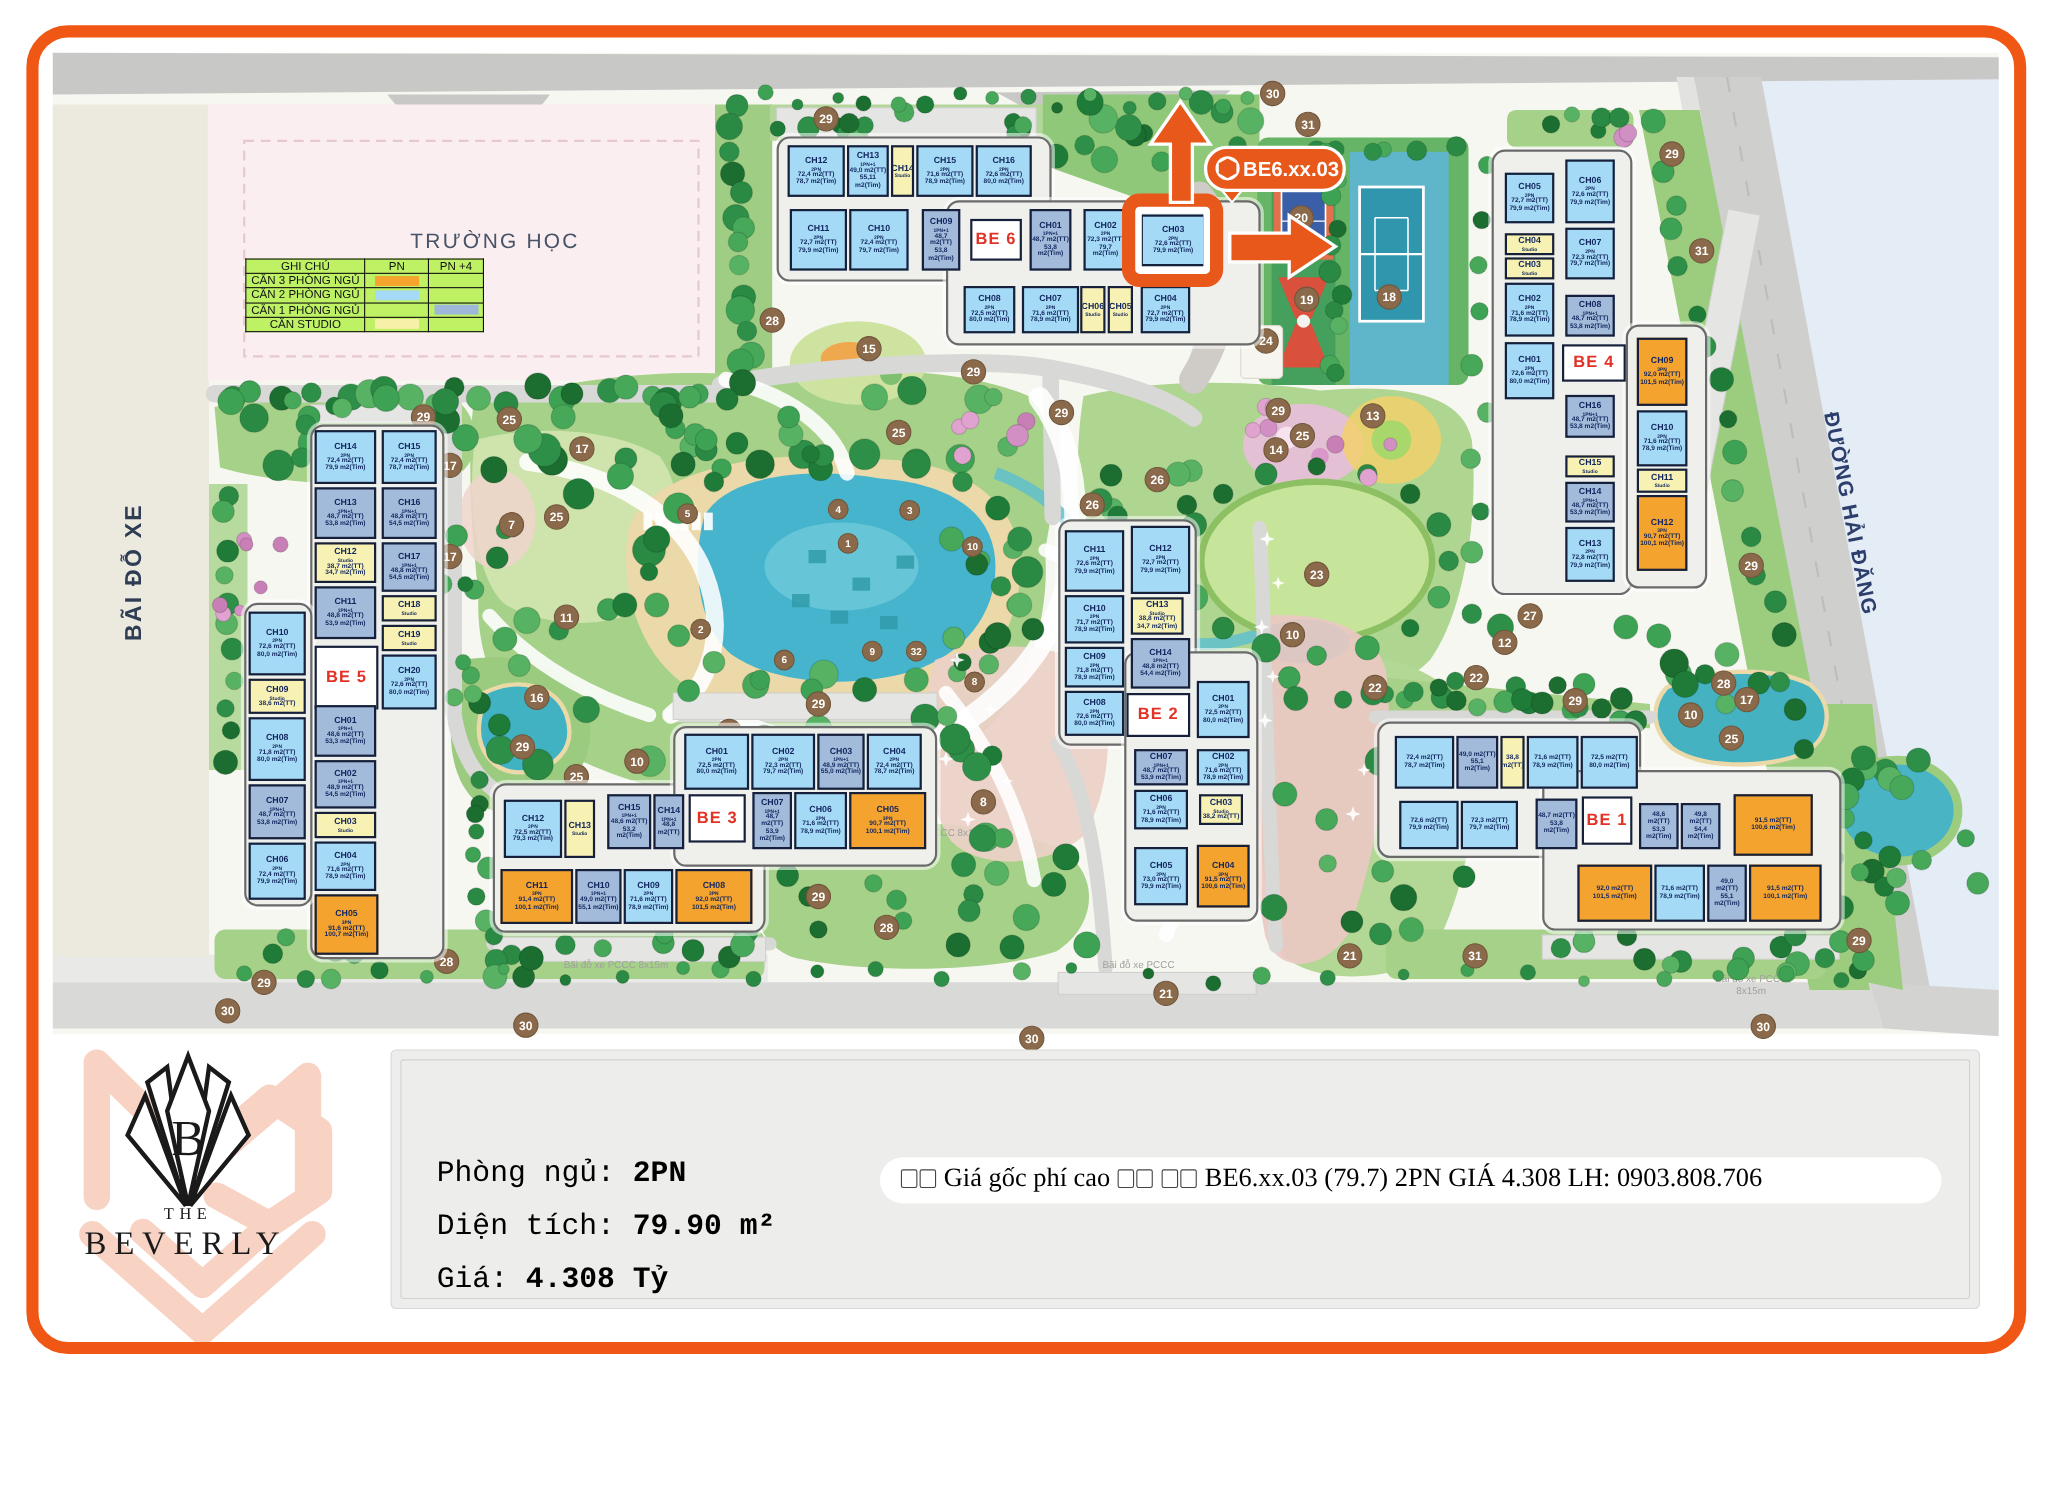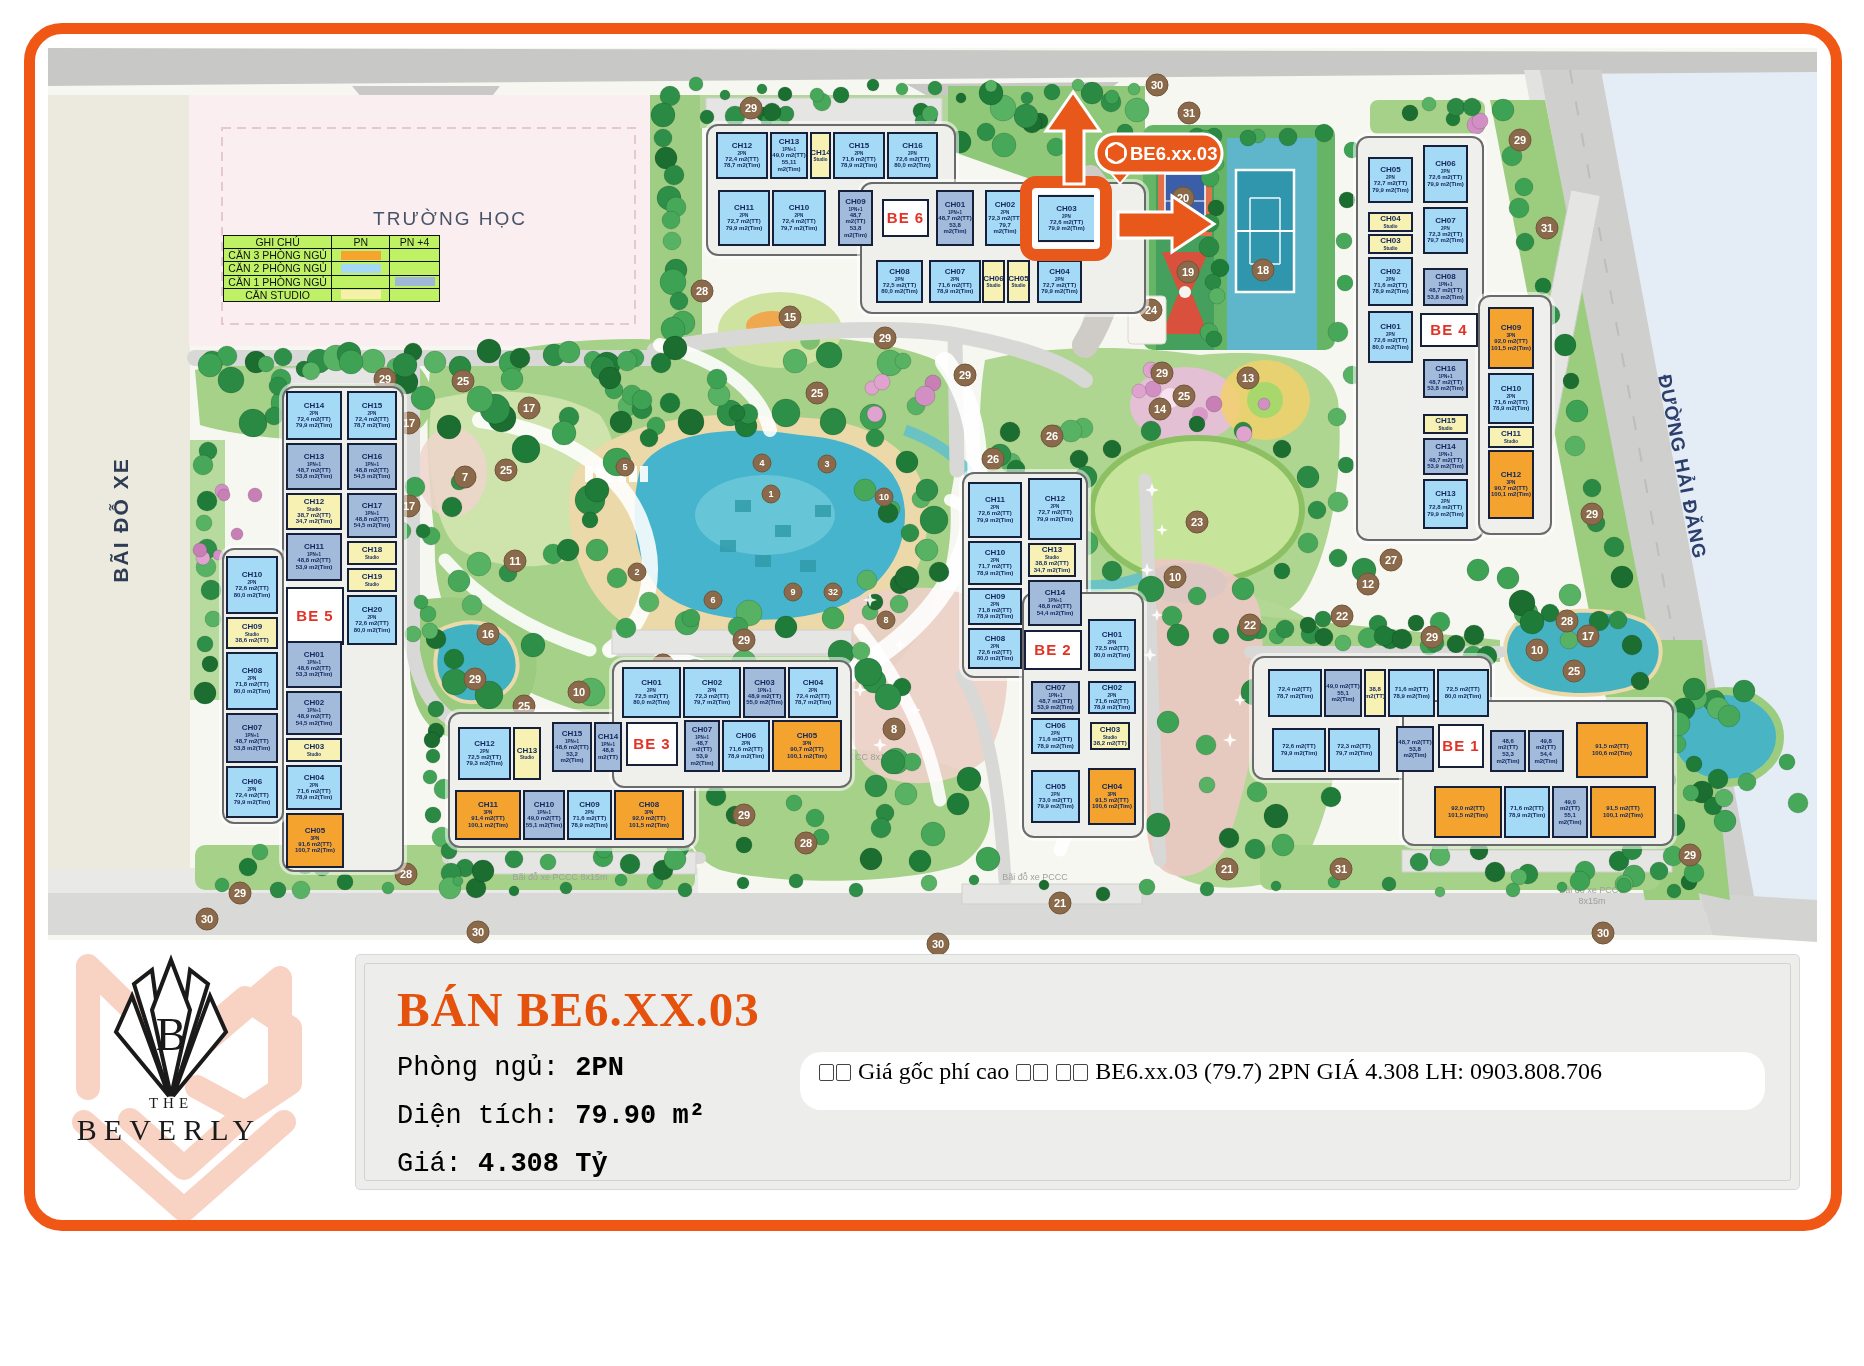--- a/index.html
+++ b/index.html
@@ -13,21 +13,21 @@
 .cell .t{font-size:4.5px;font-weight:bold}
 .cell .a{font-size:6px;font-weight:bold}
 #legend{position:absolute;left:223px;top:235px;width:217px;border-collapse:collapse;z-index:3;background:#bef264;font-size:10.5px;color:#111}
 #legend td,#legend th{border:1.5px solid #111;height:13.2px;text-align:center;font-weight:normal;padding:0}
 #legend .l{width:109px}#legend .m{width:58px}#legend .r{width:50px}
 #legend .sw{width:40px;height:9px;margin:0 auto}
 #card{position:absolute;left:355px;top:954px;width:1445px;height:236px;background:#ededeb;border:1px solid #d8d8d8;border-radius:5px;z-index:2}
 #cardinner{position:absolute;left:8px;top:8px;right:8px;bottom:8px;border:1px solid #d2d2d0;border-radius:3px}
 #title{position:absolute;left:41px;top:26px;font-family:"Liberation Serif",serif;font-weight:bold;font-size:49px;color:#e4520e;letter-spacing:1px}
 .row{position:absolute;left:41px;font-family:Liberation Mono, monospace;font-size:27px;color:#000}
-#pill{position:absolute;left:444px;top:97px;width:965px;height:58px;background:#fff;border-radius:21px;font-family:"Liberation Serif",serif;font-size:24px;color:#000;padding:6px 0 0 18px;white-space:nowrap}
+#pill{position:absolute;left:444px;top:97px;width:965px;height:42px;background:#fff;border-radius:21px;font-family:"Liberation Serif",serif;font-size:24px;color:#000;padding:6px 0 0 18px;white-space:nowrap}
 .sq{display:inline-block;width:15px;height:17px;border:1.5px solid #444;border-radius:2px;vertical-align:-2px;margin:0 1px}
 </style></head>
 <body>
 
 <svg id="map" width="1864" height="1366">
     <rect x="48" y="48" width="1769" height="892" fill="#f7f7f2"></rect>
     <polygon points="1601,70 1817,70 1817,912 1757,912" fill="#e4ecf5"></polygon>
     <polygon points="48,48 1817,52 1817,72 48,86" fill="#c8c8c6"></polygon>
     <polygon points="352,86 500,86 472,122 382,122" fill="#c8c8c6"></polygon>
     <polygon points="906,84 1119,82 1080,112 960,114" fill="#c8c8c6"></polygon>
@@ -1521,21 +1521,20 @@
       <path d="M1110,172 l10,12 l10,-12 Z" fill="#e9581b" stroke="#fff" stroke-width="2"></path>
 <rect x="1096" y="134" width="126" height="39" rx="19" fill="#e9581b" stroke="#fff" stroke-width="3"></rect>
 <circle cx="1116" cy="153" r="11" fill="#fff"></circle>
 <path d="M1116,144 l8,4.5 v9 l-8,4.5 l-8,-4.5 v-9 Z" fill="#e9581b"></path>
 <text x="1130" y="160" font-size="18.5" font-weight="bold" fill="#fff" font-family="Liberation Sans,sans-serif">BE6.xx.03</text>
     </g>
 </svg>
 
 <div id="card">
     <div id="cardinner"></div>
-<div id="title">BÁN BE6.XX.03</div>
 <div class="row" style="top:98px">Phòng ngủ: <b>2PN</b></div>
 <div class="row" style="top:146px">Diện tích: <b>79.90 m²</b></div>
 <div class="row" style="top:194px">Giá: <b>4.308 Tỷ</b></div>
 <div id="pill"><span class="sq"></span><span class="sq"></span> Giá gốc phí cao <span class="sq"></span><span class="sq"></span> <span class="sq"></span><span class="sq"></span> BE6.xx.03 (79.7) 2PN GIÁ 4.308 LH: 0903.808.706</div>
 </div>
 
 <svg style="position:absolute;left:60px;top:950px;z-index:3" width="260" height="275" viewBox="0 0 260 275">
 <g stroke="#f8d2c3" stroke-width="24" fill="none" stroke-linecap="round" stroke-linejoin="round">
 <path d="M28,138 L28,16 L124,110 L220,28 L220,135"></path>
 <path d="M130,95 L185,48 L230,78 L230,133 L185,163 L137,137"></path>

